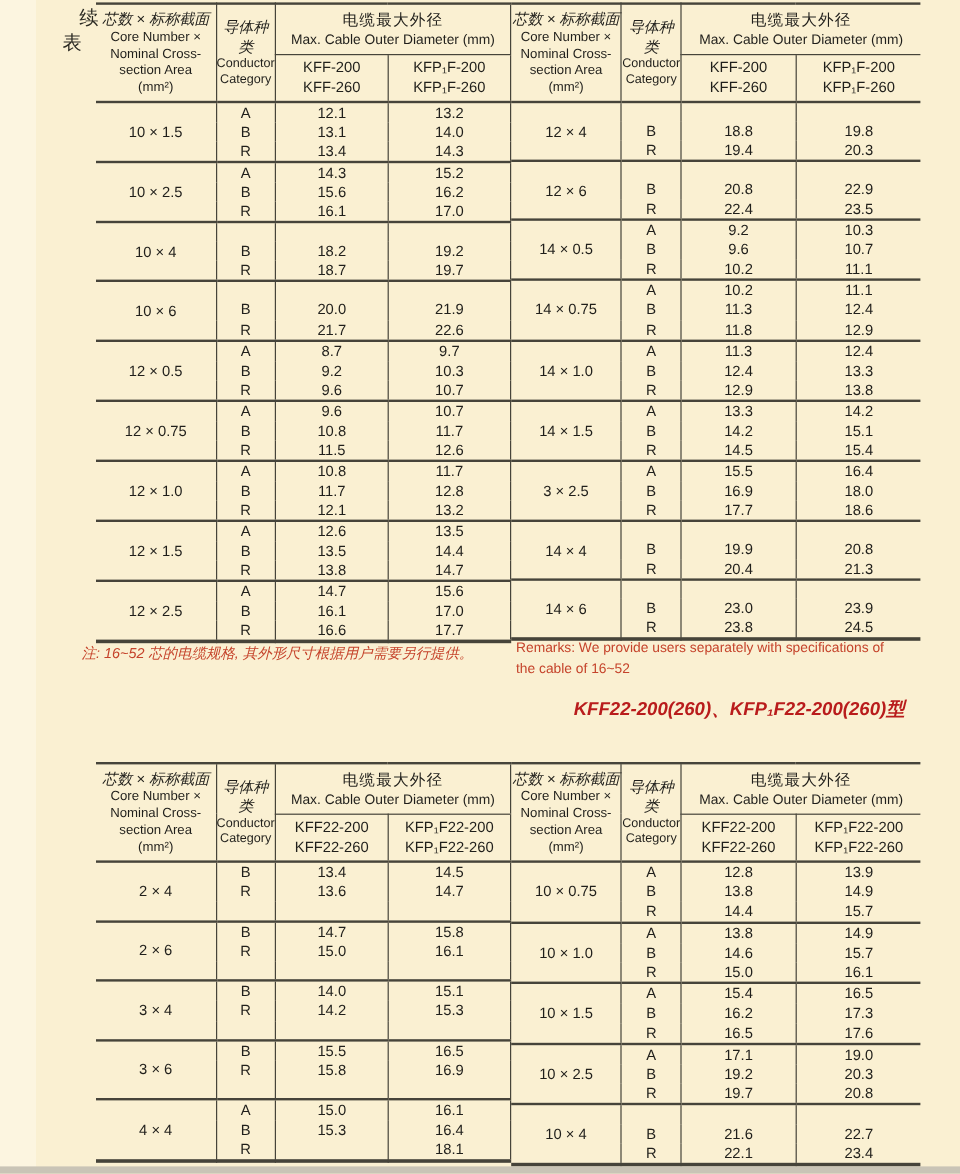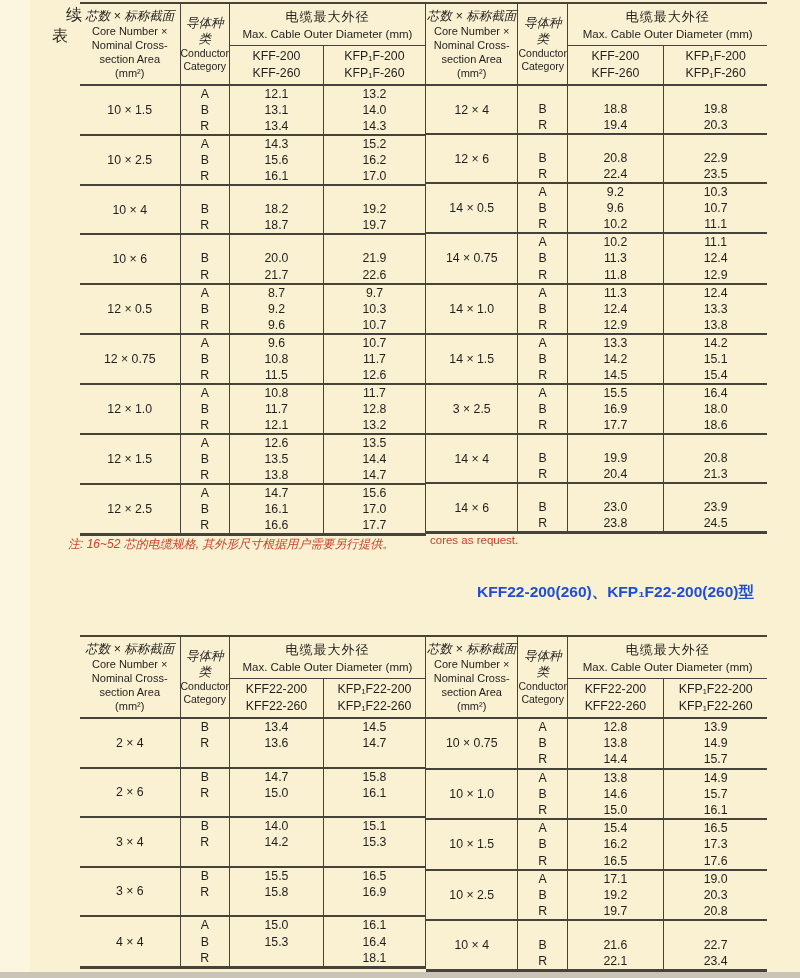--- a/index.html
+++ b/index.html
@@ -65,21 +65,21 @@
   tbody td{font-size:12.3px;height:16.05px;line-height:16.05px;white-space:nowrap;}
   .t2 tbody td{height:16.2px;line-height:16.2px;}
   tbody tr.group-start td{border-top:2px solid var(--line);}
   tbody td.c-label{font-size:12.3px;}
 
   
   .note-cn{position:absolute;left:68px;top:536px;font-size:12px;color:var(--red);white-space:nowrap;font-style:italic;}
   .note-en{position:absolute;left:430px;top:531px;width:325px;font-size:11.5px;line-height:18px;color:var(--red);}
 
   
-  .section-title{position:absolute;right:46px;top:580px;text-align:right;font-weight:bold;font-size:15.5px;line-height:24px;color:#1d4ed8;}
+  .section-title{position:absolute;right:46px;top:580px;text-align:right;font-weight:bold;font-size:15.5px;line-height:24px;color:#b91c1c;font-style:italic;}
 </style>
 </head>
 <body>
 
 <div class="left-light-strip"></div>
 
 <div class="continued">
   <span class="cc1">续</span>
   <span class="cc2">表</span>
 </div>
@@ -454,21 +454,21 @@
           <td class="c-cond">R</td>
           <td class="c-kff">23.8</td>
           <td class="c-kfpf">24.5</td>
         </tr>
       </tbody>
   </table>
 </div>
 
 <div class="note-cn">注: 16~52 芯的电缆规格, 其外形尺寸根据用户需要另行提供。</div>
 <div class="note-en">
-  <div>cores as request.</div>
+  <div>Remarks: We  provide users separately with specifications of the cable of 16~52</div>
 </div>
 
 <div class="section-title">
   <div>KFF22-200(260)、KFP₁F22-200(260)型</div>
 </div>
 
 <div class="tbl t2" id="table2">
 
   <table class="half half-left t2">
     <colgroup>

